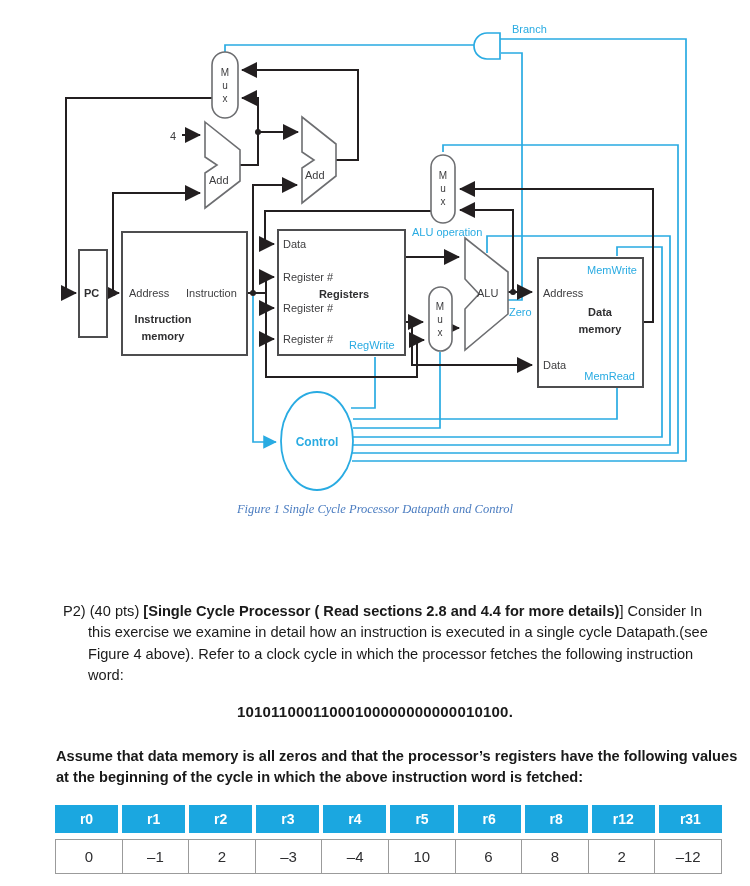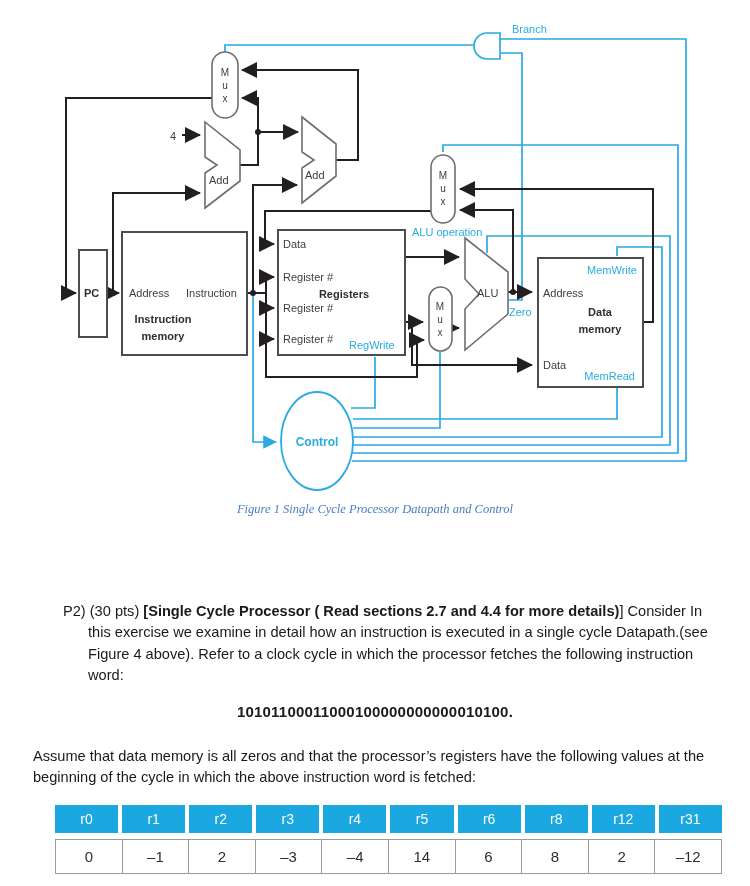--- a/index.html
+++ b/index.html
@@ -13,24 +13,24 @@
   svg text.cap{font-family:"Liberation Serif",serif;font-style:italic;fill:#4a7cc0;font-size:12.5px;}
   .wire{stroke:#231f20;stroke-width:2;fill:none;}
   .cwire{stroke:#29ABE2;stroke-width:1.7;fill:none;}
   .comp{stroke:#6d6e71;stroke-width:1.6;fill:#ffffff;}
   .box{stroke:#4d4d4f;stroke-width:2;fill:#ffffff;}
   .dot{fill:#231f20;}
   .textblock{position:absolute;left:63px;top:601px;width:652px;font-size:14.6px;line-height:21.3px;}
   .p2{padding-left:25px;text-indent:-25px;}
   .instrword{position:absolute;left:0;top:703px;width:750px;text-align:center;
              font-size:15px;font-weight:bold;letter-spacing:.2px;}
-  .assume{position:absolute;left:33px;top:746px;width:684px;font-size:14.6px;line-height:21.3px;}
+  .assume{position:absolute;left:56px;top:746px;width:684px;font-size:14.6px;line-height:21.3px;font-weight:bold;}
   .tbl{position:absolute;left:55px;top:805px;width:667px;}
   .tbl-header{display:flex;gap:4px;height:28px;}
-  .tbl-header .cell{flex:1;background:#1BA7E0;color:#fff;font-weight:normal;font-size:14px;
+  .tbl-header .cell{flex:1;background:#1BA7E0;color:#fff;font-weight:bold;font-size:14px;
                     display:flex;align-items:center;justify-content:center;}
   .tbl-values{display:flex;height:33px;margin-top:6px;border:1px solid #9b9b9b;}
   .tbl-values .cell{flex:1;border-left:1px solid #9b9b9b;color:#2e2e30;font-size:15px;
                     display:flex;align-items:center;justify-content:center;}
   .tbl-values .cell:first-child{border-left:none;}
 </style>
 </head>
 <body>
 
 <div class="page">
@@ -159,21 +159,21 @@
     <text x="176" y="140" text-anchor="end">4</text>
     <text class="cy" x="512" y="33">Branch</text>
     <text class="cy" x="412" y="236">ALU operation</text>
     <text class="cy" x="509" y="316">Zero</text>
 
     <text class="cap" x="375" y="513" text-anchor="middle">Figure 1 Single Cycle Processor Datapath and Control</text>
   </svg>
 
   <div class="textblock">
     <div class="p2">
-      <span>P2) (30 pts) </span><b>[Single Cycle Processor ( Read sections 2.7 and 4.4 for more details)</b><span>] Consider In this exercise we examine in detail how an instruction is executed in a single cycle Datapath.(see Figure 4 above). Refer to a clock cycle in which the processor fetches the following instruction word:</span>
+      <span>P2) (40 pts) </span><b>[Single Cycle Processor ( Read sections 2.8 and 4.4 for more details)</b><span>] Consider In this exercise we examine in detail how an instruction is executed in a single cycle Datapath.(see Figure 4 above). Refer to a clock cycle in which the processor fetches the following instruction word:</span>
     </div>
   </div>
 
   <div class="instrword">10101100011000100000000000010100.</div>
 
   <div class="assume">Assume that data memory is all zeros and that the processor’s registers have the following values at the beginning of the cycle in which the above instruction word is fetched:</div>
 
   <div class="tbl">
     <div class="tbl-header">
       <div class="cell">r0</div>
@@ -186,21 +186,21 @@
       <div class="cell">r8</div>
       <div class="cell">r12</div>
       <div class="cell">r31</div>
     </div>
     <div class="tbl-values">
       <div class="cell">0</div>
       <div class="cell">–1</div>
       <div class="cell">2</div>
       <div class="cell">–3</div>
       <div class="cell">–4</div>
-      <div class="cell">14</div>
+      <div class="cell">10</div>
       <div class="cell">6</div>
       <div class="cell">8</div>
       <div class="cell">2</div>
       <div class="cell">–12</div>
     </div>
   </div>
 
 </div>
 
 </body></html>

